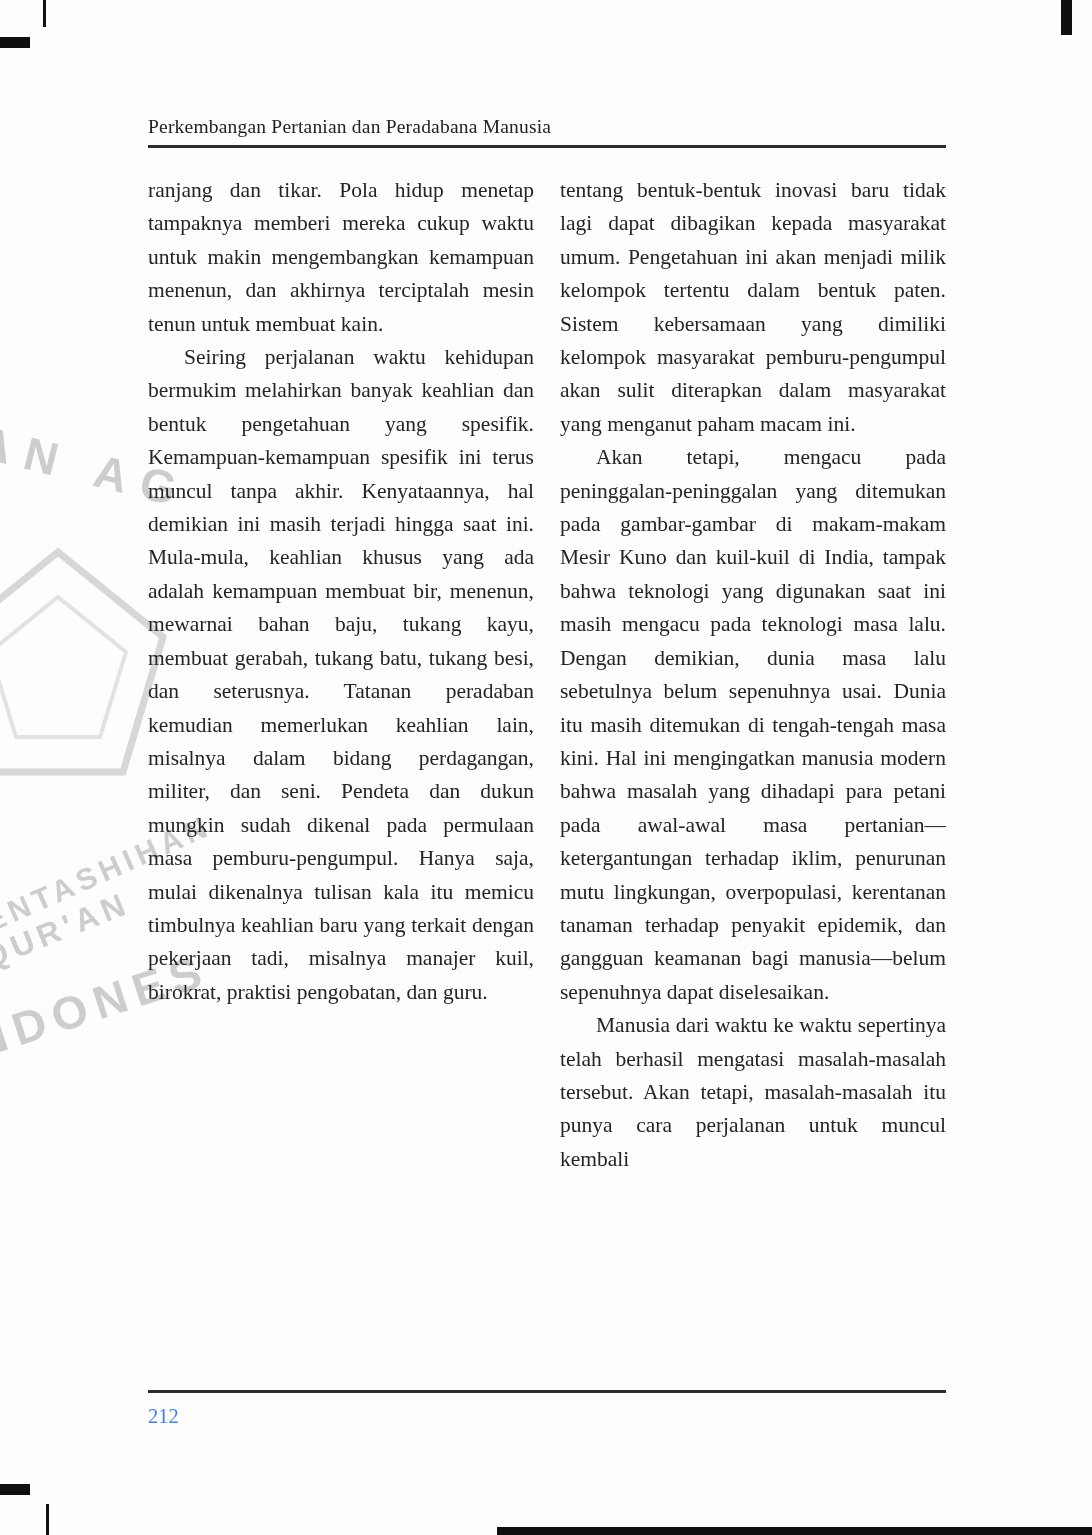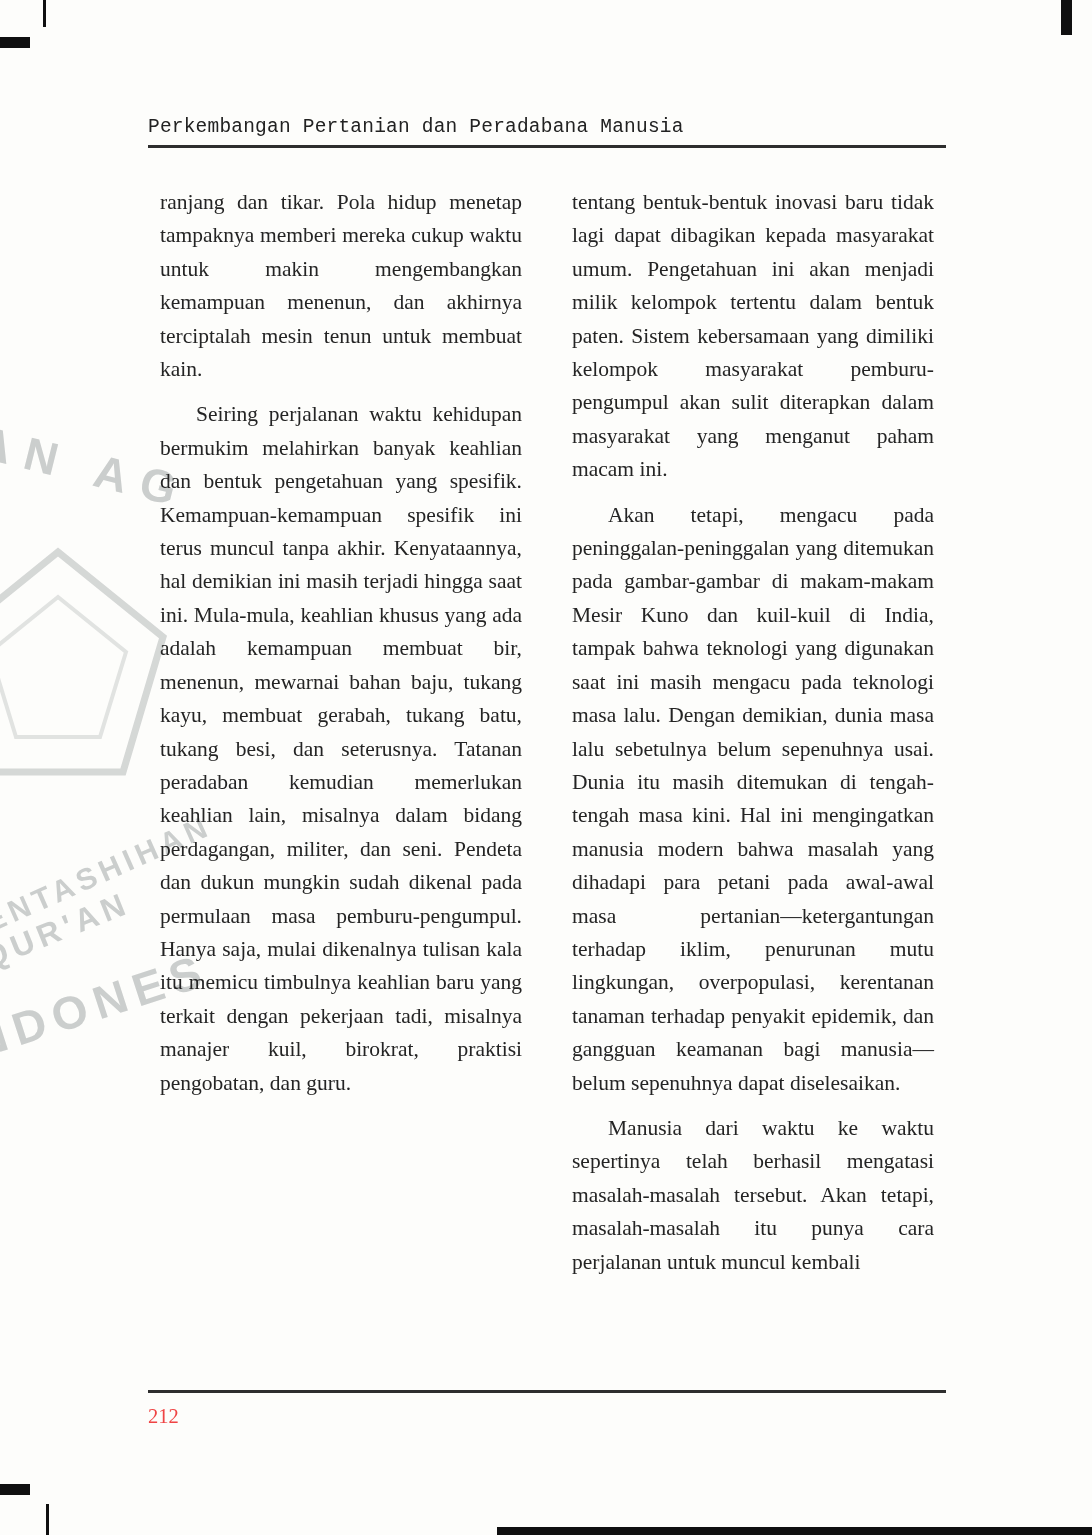--- a/index.html
+++ b/index.html
@@ -70,21 +70,20 @@
     letter-spacing: 8px;
     transform: rotate(-18deg);
   }
 
   
   .header-block {
     position: absolute;
     left: 148px; top: 116px;
     width: 798px;
     z-index: 1;
-    font-family: Liberation Mono, monospace;
   }
   .header-title {
     font-size: 19.5px;
     letter-spacing: 0.2px;
     color: #222;
   }
   .header-rule {
     margin-top: 7px;
     height: 2.5px;
     background: #2e2e2e;
@@ -96,21 +95,21 @@
     width: 798px;
     display: flex;
     gap: 26px;
     z-index: 1;
   }
   .col {
     flex: 0 0 386px;
     width: 386px;
   }
   .col p {
-    margin: 12px;
+    margin: 0;
     font-size: 21.5px;
     line-height: 33.4px;
     text-align: justify;
     text-justify: inter-word;
     color: #242424;
   }
   .col p.indent { text-indent: 36px; }
 
   .footer-block {
     position: absolute;
@@ -118,21 +117,21 @@
     width: 798px;
     z-index: 1;
   }
   .footer-rule {
     height: 2.5px;
     background: #2e2e2e;
   }
   .page-number {
     margin-top: 12px;
     font-size: 20.5px;
-    color: #ef4444;
+    color: #3b82f6;
   }
 </style>
 </head>
 <body>
 
 <div class="page">
 
   <div class="mark mark-tl-v"></div>
   <div class="mark mark-tl-h"></div>
   <div class="mark mark-tr-v"></div>

